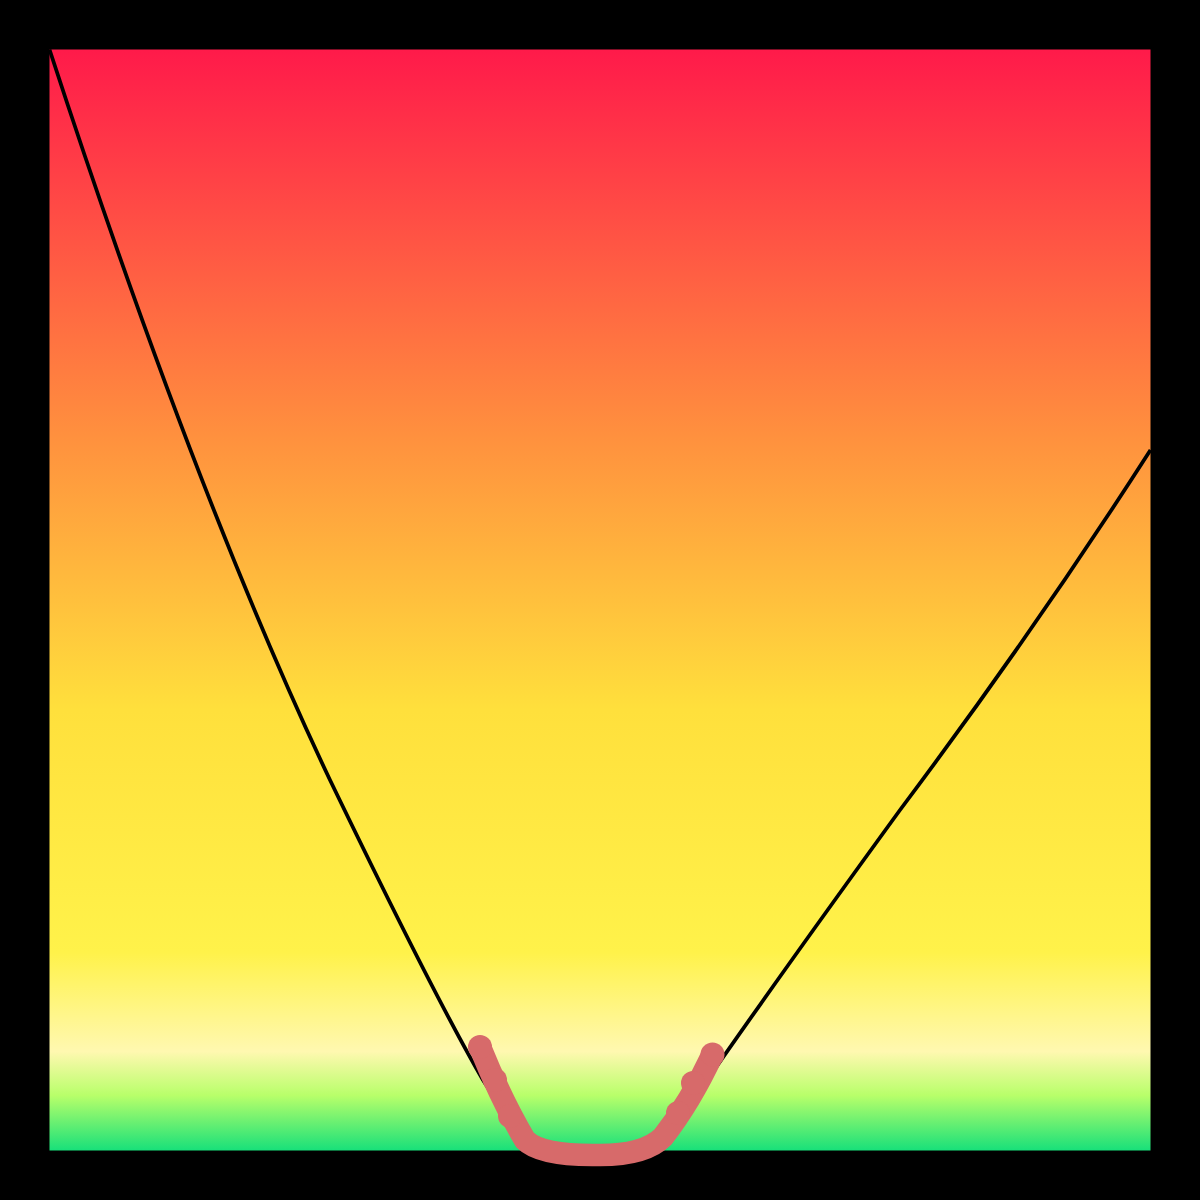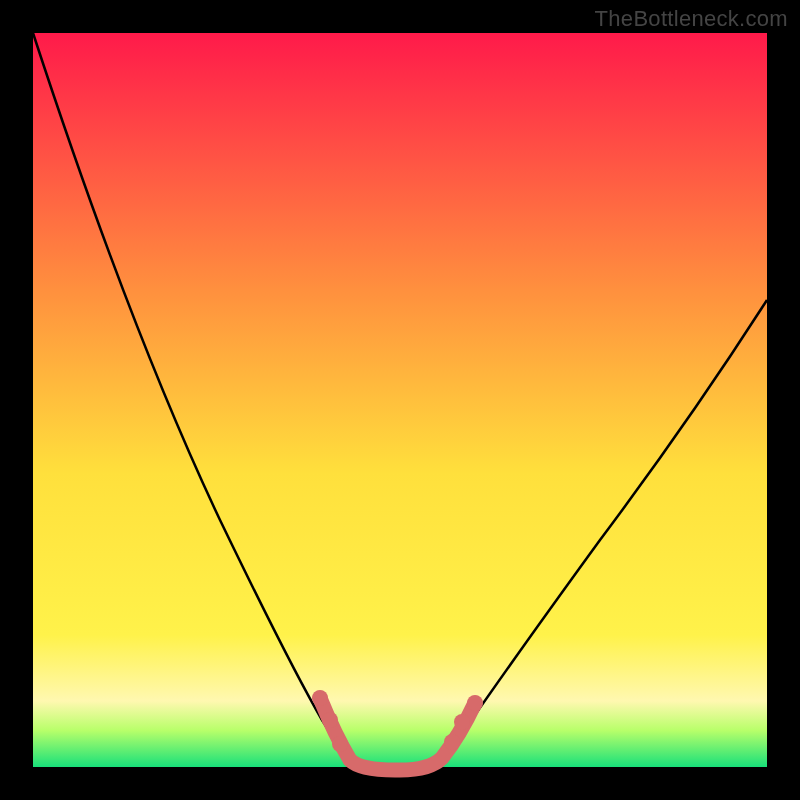--- a/index.html
+++ b/index.html
@@ -71,14 +71,13 @@
              Q 460 735 475 703" fill="none" stroke="#d76a6a" stroke-width="15" stroke-linecap="round" stroke-linejoin="round"></path>
 
     <circle cx="320" cy="698" r="8" fill="#d76a6a"></circle>
     <circle cx="330" cy="720" r="8" fill="#d76a6a"></circle>
     <circle cx="340" cy="744" r="8" fill="#d76a6a"></circle>
     <circle cx="462" cy="722" r="8" fill="#d76a6a"></circle>
     <circle cx="475" cy="703" r="8" fill="#d76a6a"></circle>
     <circle cx="452" cy="742" r="8" fill="#d76a6a"></circle>
   </svg>
 
-  <div class="watermark">TheBottleneck.com</div>
 </div>
 
 </body></html>

